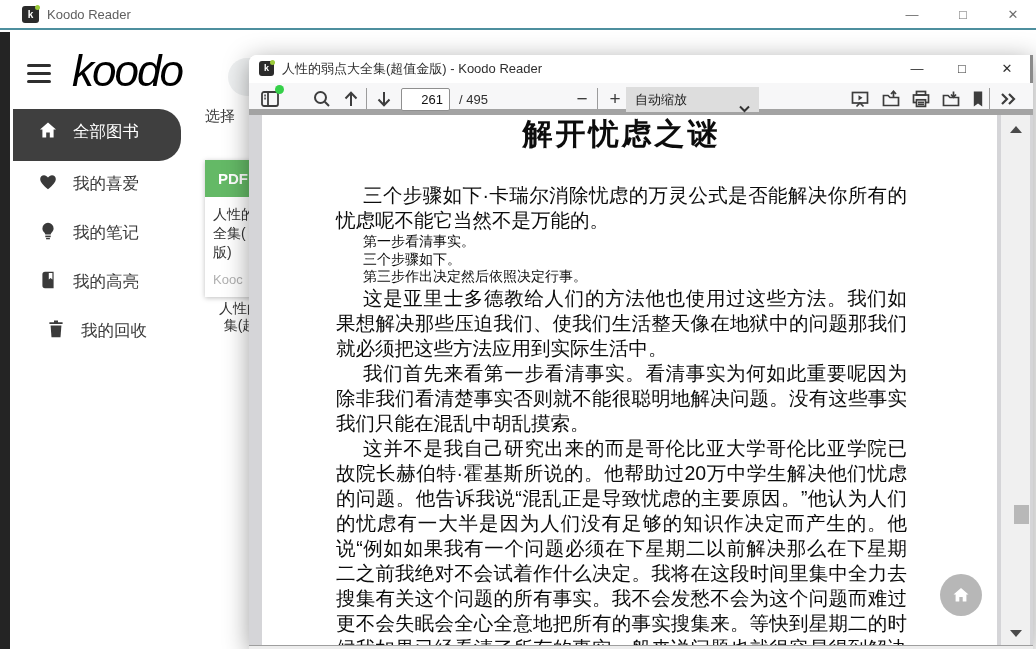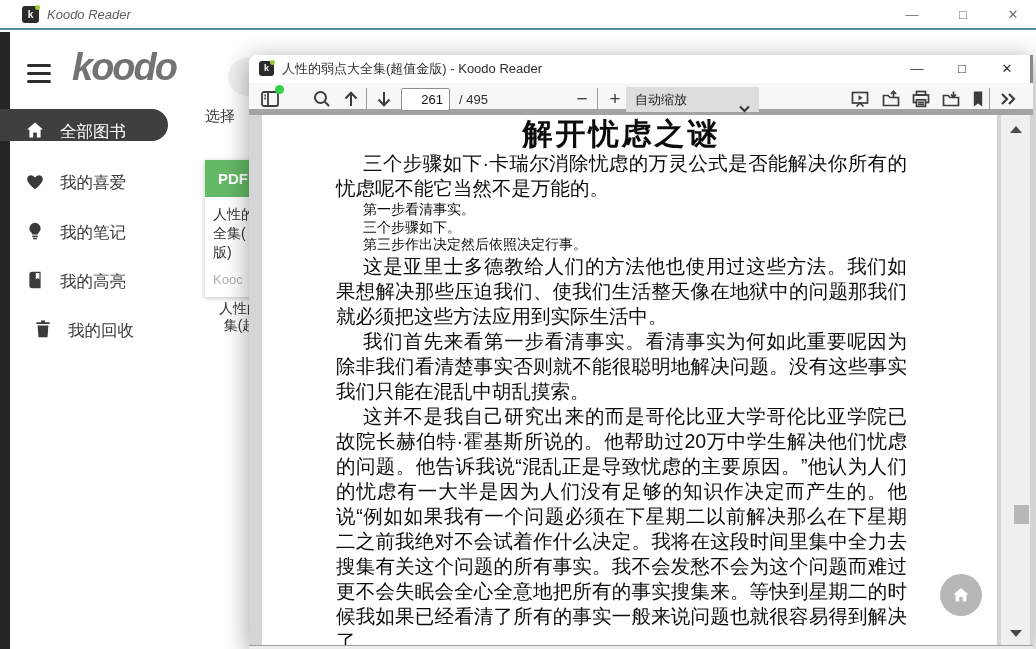--- a/index.html
+++ b/index.html
@@ -7,39 +7,39 @@
   .screen { position:relative; width:1036px; height:649px; background:#fff; overflow:hidden; }
 
   
   .mw-titlebar { position:absolute; left:0; top:0; width:1036px; height:30px; background:#fff;
                  border-bottom:2px solid #4e8f9e; z-index:1; }
   .app-ico { position:absolute; width:17px; height:17px; background:#2b2b2b; border-radius:3px;
              color:#fff; font-size:10px; font-weight:bold; text-align:center; line-height:17px; }
   .app-ico::after { content:""; position:absolute; right:-1px; top:-1px; width:5px; height:5px;
                     border-radius:50%; background:#9ccb3b; }
   .mw-titlebar .app-ico { left:22px; top:6px; }
-  .mw-title { position:absolute; left:47px; top:0; line-height:29px; font-size:13px; color:#5f5f5f;font-style:italic; }
+  .mw-title { position:absolute; left:47px; top:0; line-height:29px; font-size:13px; color:#5f5f5f; }
   .winctl { position:absolute; top:0; width:34px; height:29px; text-align:center; line-height:29px;
             font-size:13px; color:#6e6e6e; cursor:default; }
   .mw-min { left:895px; } .mw-max { left:946px; } .mw-close { left:996px; }
 
   
   .left-strip { position:absolute; left:0; top:32px; width:10px; height:617px; background:#242424; }
   .hamburger { position:absolute; left:27px; top:64px; width:24px; height:19px; cursor:pointer; }
   .hamburger i { display:block; height:3px; background:#2e2e2e; border-radius:2px; margin-bottom:5px; }
-  .logo { position:absolute; left:72px; top:46px; font-size:38px; font-weight:bold; font-style:italic;
-          letter-spacing:-2px; color:#737373; }
+  .logo { position:absolute; left:72px; top:46px; font-size:44px; font-weight:normal; font-style:italic;
+          letter-spacing:-2px; color:#000000; }
   .search-pill { position:absolute; left:228px; top:58px; width:120px; height:38px; border-radius:19px;
                  background:#eef0f1; }
 
-  .nav-item { position:absolute; left:0; width:200px; height:32px; color:#3a3a3a; cursor:pointer; }
+  .nav-item { position:absolute; left:13px; width:200px; height:52px; color:#3a3a3a; cursor:pointer; }
   .nav-item .nico { position:absolute; left:25px; top:11px; width:20px; height:20px; }
   .nav-item .nlabel { position:absolute; left:60px; top:0; line-height:44px; font-size:16.5px; }
   .nav-item.active { width:168px; background:#3f3f3f; border-radius:0 22px 22px 0; color:#fff; }
-  .n1 { top:109px; } .n2 { top:161px;font-family:Liberation Serif, serif; } .n3 { top:210px; } .n4 { top:259px;text-decoration:underline; } .n5 { top:308px;margin-left:8px; }
+  .n1 { top:109px; } .n2 { top:161px; } .n3 { top:210px; } .n4 { top:259px;text-decoration:underline; } .n5 { top:308px;margin-left:8px; }
 
   .select-label { position:absolute; left:205px; top:107px; font-size:15px; color:#3f3f3f; cursor:pointer; }
 
   .book-card { position:absolute; left:205px; top:160px; width:92px; height:137px; background:#fff;
                box-shadow:0 1px 5px rgba(0,0,0,.25); }
   .card-head { height:37px; background:#64b966; color:#fff; font-weight:bold; font-size:15px;
                line-height:37px; padding-left:13px; }
   .card-title { padding:8px 0 0 8px; font-size:14px; line-height:19px; color:#333; }
   .card-meta { position:absolute; left:8px; bottom:10px; font-size:13px; color:#b0b0b0; }
   .card-caption { position:absolute; left:205px; top:300px; width:70px; font-size:14px; line-height:17px;
@@ -79,21 +79,21 @@
   .zoom-select .chev { position:absolute; right:9px; top:9px; }
   .tb-present { left:600px; } .tb-open { left:631px; } .tb-print { left:661px; }
   .tb-save { left:691px; } .tb-bookmark { left:718px; } .tb-more { left:748px; }
 
   .v-content { position:absolute; left:0; top:60px; right:-3px; height:530px; background:#d5d5d8;
                overflow:hidden; }
   .pdf-page { position:absolute; left:13px; top:0; width:735px; height:530px; background:#fff;
               overflow:hidden; color:#0c0c0c; }
   .page-col { padding:2px 90px 0 74px; }
   .p-heading { font-size:30px; letter-spacing:3px; font-weight:bold; text-align:center;
-               line-height:34px; margin-bottom:0; }
+               line-height:34px; margin-bottom:32px; }
   .p-body { font-size:19.5px; line-height:25px; text-align:justify; text-indent:27px; }
   .p-steps { font-size:14px; line-height:17.5px; margin-left:27px; }
 
   .v-scrollbar { position:absolute; right:3px; top:0; width:29px; height:530px; background:#f0f0f0; }
   .sb-arrow { position:absolute; left:9px; width:0; height:0; border-left:6px solid transparent;
               border-right:6px solid transparent; cursor:pointer; }
   .sb-up { top:11px; border-bottom:7px solid #4a4a4a; }
   .sb-down { top:515px; border-top:7px solid #4a4a4a; }
   .sb-thumb { position:absolute; left:13px; top:390px; width:15px; height:19px; background:#b8b8b8;
               cursor:pointer; }

